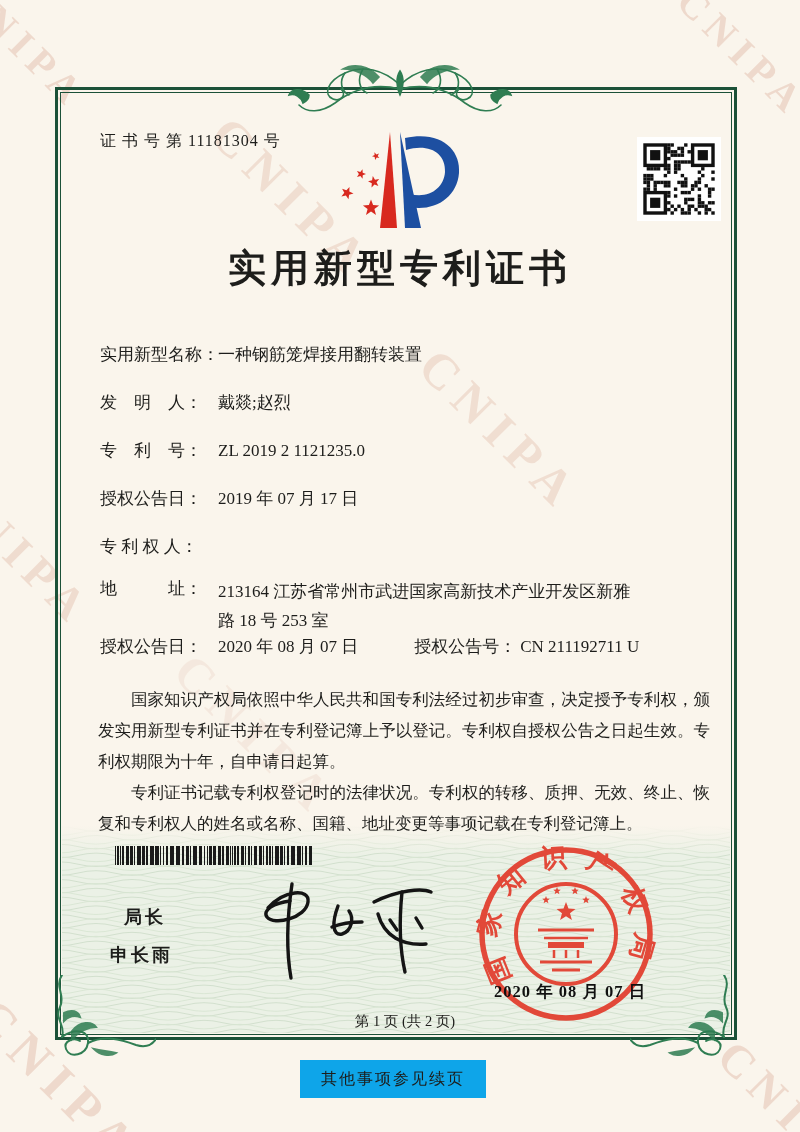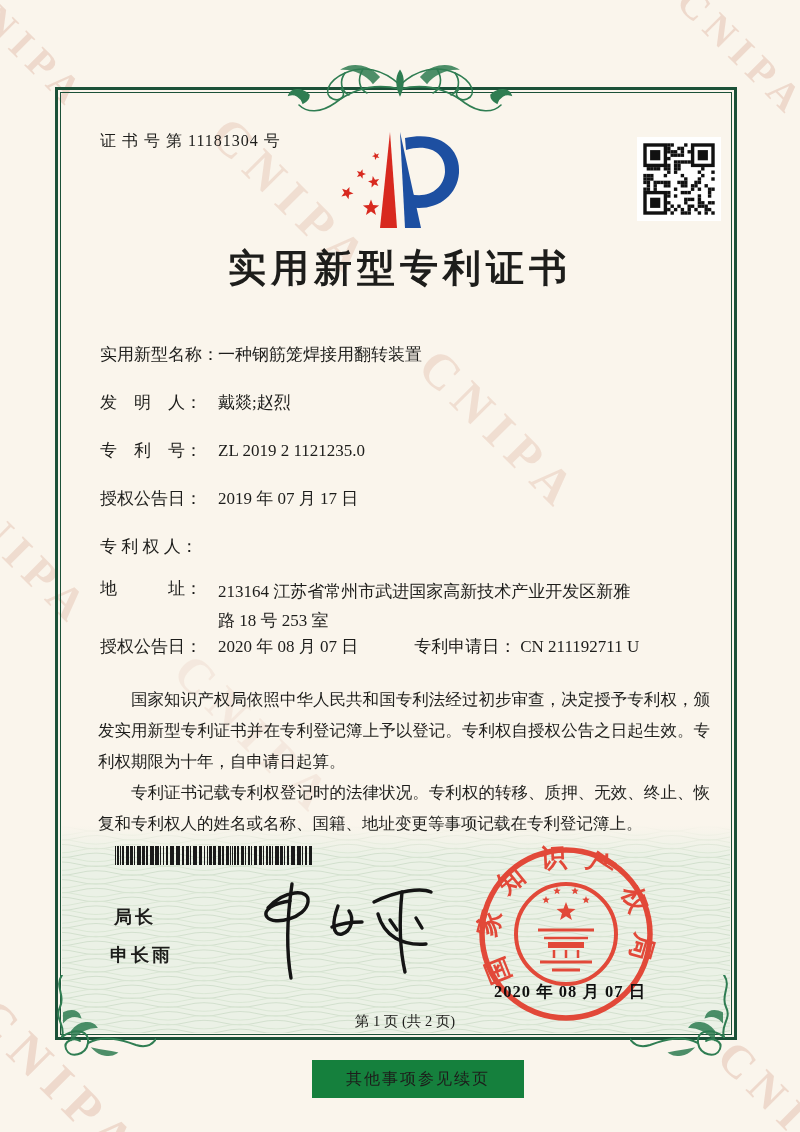--- a/index.html
+++ b/index.html
@@ -41,37 +41,37 @@
   .grant-row{height:auto;}
   .grant2{margin-left:56px;display:flex;}
   .grant2 .f-label{width:auto;flex:0 0 auto;margin-right:4px;}
 
   .body-text{position:absolute;left:98px;top:660px;width:612px;margin-top:24px;}
   .body-text p{margin:0;text-indent:2em;font-size:16.5px;line-height:31px;
                text-align:justify;}
 
   .barcode{position:absolute;left:115px;top:846px;}
 
-  .signer-title{position:absolute;left:114px;top:905px;
+  .signer-title{position:absolute;left:124px;top:905px;
       font-family:"Liberation Sans","DejaVu Sans",sans-serif;
       font-weight:bold;font-size:18px;letter-spacing:3px;}
   .signer-name{position:absolute;left:110px;top:943px;
       font-family:"Liberation Sans","DejaVu Sans",sans-serif;
       font-weight:bold;font-size:18px;letter-spacing:3px;}
   .signature{position:absolute;left:222px;top:878px;}
 
   .seal{position:absolute;left:476px;top:844px;}
   .seal-date{position:absolute;left:494px;top:981px;width:170px;font-size:16.5px;
              letter-spacing:1px;color:#101010;font-weight:bold;}
 
   .pageinfo{position:absolute;left:67px;top:1012px;width:676px;text-align:center;
             font-size:14.5px;}
 
-  .contbox{position:absolute;left:312px;top:1060px;width:212px;height:38px;
-           background:#15803d;display:flex;align-items:center;justify-content:center;
+  .contbox{position:absolute;left:300px;top:1060px;width:186px;height:38px;
+           background:#0ea5e9;display:flex;align-items:center;justify-content:center;
            font-size:16px;letter-spacing:2px;}
 </style>
 </head>
 <body>
 
 <div class="page">
 
   <div class="wm" style="left:22px;top:44px;font-size:40px;letter-spacing:8px;opacity:.5;">CNIPA</div>
   <div class="wm" style="left:742px;top:52px;font-size:40px;letter-spacing:8px;opacity:.5;">CNIPA</div>
   <div class="wm" style="left:292px;top:198px;font-size:50px;letter-spacing:10px;opacity:.42;">CNIPA</div>
@@ -346,21 +346,21 @@
       <span class="f-label">地　　　址：</span>
       <span class="addr-lines">
         <span style="display:block;white-space:pre;">213164 江苏省常州市武进国家高新技术产业开发区新雅</span>
         <span style="display:block;white-space:pre;">路 18 号 253 室</span>
       </span>
     </div>
     <div class="f-row grant-row">
       <span class="f-label">授权公告日：</span>
       <span class="f-value">2020 年 08 月 07 日</span>
       <span class="grant2">
-        <span class="f-label">专利申请日：</span>
+        <span class="f-label">授权公告号：</span>
         <span class="f-value">CN 211192711 U</span>
       </span>
     </div>
   </div>
 
   <div class="body-text">
     <p>国家知识产权局依照中华人民共和国专利法经过初步审查，决定授予专利权，颁发实用新型专利证书并在专利登记簿上予以登记。专利权自授权公告之日起生效。专利权期限为十年，自申请日起算。</p>
     <p>专利证书记载专利权登记时的法律状况。专利权的转移、质押、无效、终止、恢复和专利权人的姓名或名称、国籍、地址变更等事项记载在专利登记簿上。</p>
   </div>
 

